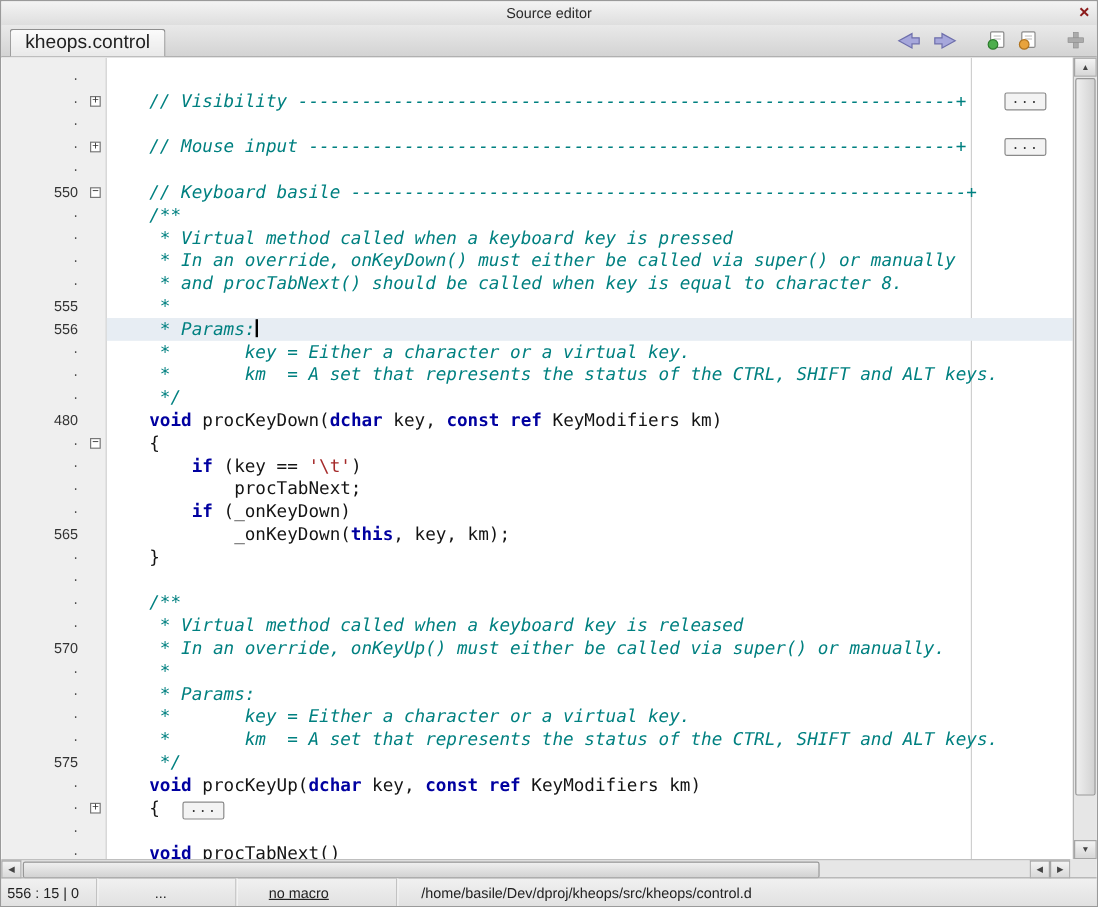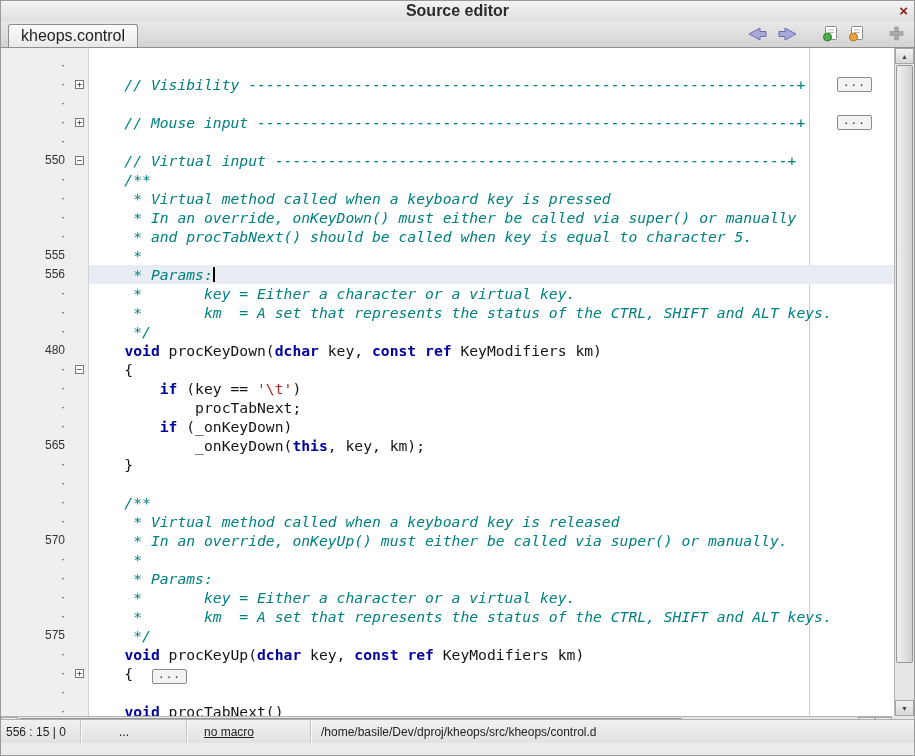--- a/index.html
+++ b/index.html
@@ -4,21 +4,21 @@
 <style>
   html,body{margin:0;padding:0;}
   body{
     width:915px;height:756px;position:relative;overflow:hidden;
     background:#ECECEC;font-family:"Liberation Sans",sans-serif;
     border:1px solid #9a9a9a;box-sizing:border-box;
   }
   
   .titlebar{position:absolute;left:0;top:0;width:100%;height:20px;
     background:linear-gradient(#F4F4F4,#DEDEDE);display:flex;align-items:center;justify-content:center;}
-  .titlebar .title{font-size:16px;font-weight:bold;color:#2b2b2b;}
+  .titlebar .title{font-size:12px;font-weight:normal;color:#2b2b2b;}
   .titlebar .close{position:absolute;right:6px;top:1px;color:#8B1A1A;font-weight:bold;font-size:15px;cursor:default;line-height:18px;}
   
   .tabbar{position:absolute;left:0;top:20px;width:100%;height:27px;
     background:linear-gradient(#E9E9E9,#D3D3D3);border-bottom:1px solid #8f8f8f;box-sizing:border-box;}
   .tab{position:absolute;left:7px;bottom:0;height:23px;padding:0 12px;
     background:linear-gradient(#FBFBFB,#E9E9E9);border:1px solid #8f8f8f;border-bottom:none;
     border-radius:3px 3px 0 0;font-size:16px;color:#222;display:flex;align-items:center;box-sizing:border-box;}
   .tb-icons{position:absolute;right:10px;top:4px;display:flex;gap:9px;align-items:center;}
   .tb-icons .sp{width:6px;}
   
@@ -56,23 +56,23 @@
   .vthumb{position:absolute;left:1px;right:1px;top:1px;height:94%;
     background:linear-gradient(90deg,#EFEFEF,#D2D2D2);border:1px solid #979797;border-radius:2px;box-sizing:border-box;}
   .hscroll{position:absolute;left:0;bottom:0;height:17px;right:22px;background:#E6E6E6;
     border-top:1px solid #B5B5B5;box-sizing:border-box;display:flex;}
   .hscroll .sb-btn{width:17px;height:100%;}
   .htrack{flex:1;position:relative;background:#E6E6E6;}
   .hthumb{position:absolute;left:1px;top:1px;bottom:1px;width:79%;
     background:linear-gradient(#EFEFEF,#D2D2D2);border:1px solid #979797;border-radius:2px;box-sizing:border-box;}
   .corner{position:absolute;right:0;bottom:0;width:22px;height:17px;background:#E6E6E6;}
   
-  .statusbar{position:absolute;left:0;bottom:12px;width:100%;height:24px;
+  .statusbar{position:absolute;left:0;bottom:0;width:100%;height:24px;
     background:linear-gradient(#F1F1F1,#E1E1E1);border-top:1px solid #AFAFAF;
-    box-sizing:border-box;display:flex;align-items:stretch;font-size:12px;color:#222;}
+    box-sizing:border-box;display:flex;align-items:stretch;font-size:12px;color:#222;gap:10px;}
   .panel{display:flex;align-items:center;border-right:1px solid #C2C2C2;box-shadow:1px 0 0 #FBFBFB;box-sizing:border-box;}
   .p1{width:80px;padding-left:5px;}
   .p2{width:106px;padding-left:38px;}
   .p3{width:124px;padding-left:17px;text-decoration:underline;}
   .p4{flex:1;padding-left:10px;border-right:none;box-shadow:none;}
 </style>
 </head>
 <body>
 
 <div class="titlebar">
@@ -142,41 +142,41 @@
         <div class="row">
           <div class="gut">·</div>
           <div class="fold"></div>
           <div class="code"></div>
         </div>
         <div class="row">
           <div class="gut">550</div>
           <div class="fold">
             <span class="foldbox">−</span>
           </div>
-          <div class="code"><span class="c">    // Virtual input ----------------------------------------------------------+</span></div>
+          <div class="code"><span class="c">    // Keyboard basile ----------------------------------------------------------+</span></div>
         </div>
         <div class="row">
           <div class="gut">·</div>
           <div class="fold"></div>
           <div class="code"><span class="c">    /**</span></div>
         </div>
         <div class="row">
           <div class="gut">·</div>
           <div class="fold"></div>
           <div class="code"><span class="c">     * Virtual method called when a keyboard key is pressed</span></div>
         </div>
         <div class="row">
           <div class="gut">·</div>
           <div class="fold"></div>
           <div class="code"><span class="c">     * In an override, onKeyDown() must either be called via super() or manually</span></div>
         </div>
         <div class="row">
           <div class="gut">·</div>
           <div class="fold"></div>
-          <div class="code"><span class="c">     * and procTabNext() should be called when key is equal to character 5.</span></div>
+          <div class="code"><span class="c">     * and procTabNext() should be called when key is equal to character 8.</span></div>
         </div>
         <div class="row">
           <div class="gut">555</div>
           <div class="fold"></div>
           <div class="code"><span class="c">     *</span></div>
         </div>
         <div class="row current">
           <div class="gut">556</div>
           <div class="fold"></div>
           <div class="code"><span class="c">     * Params:</span><span class="caret"></span></div>

